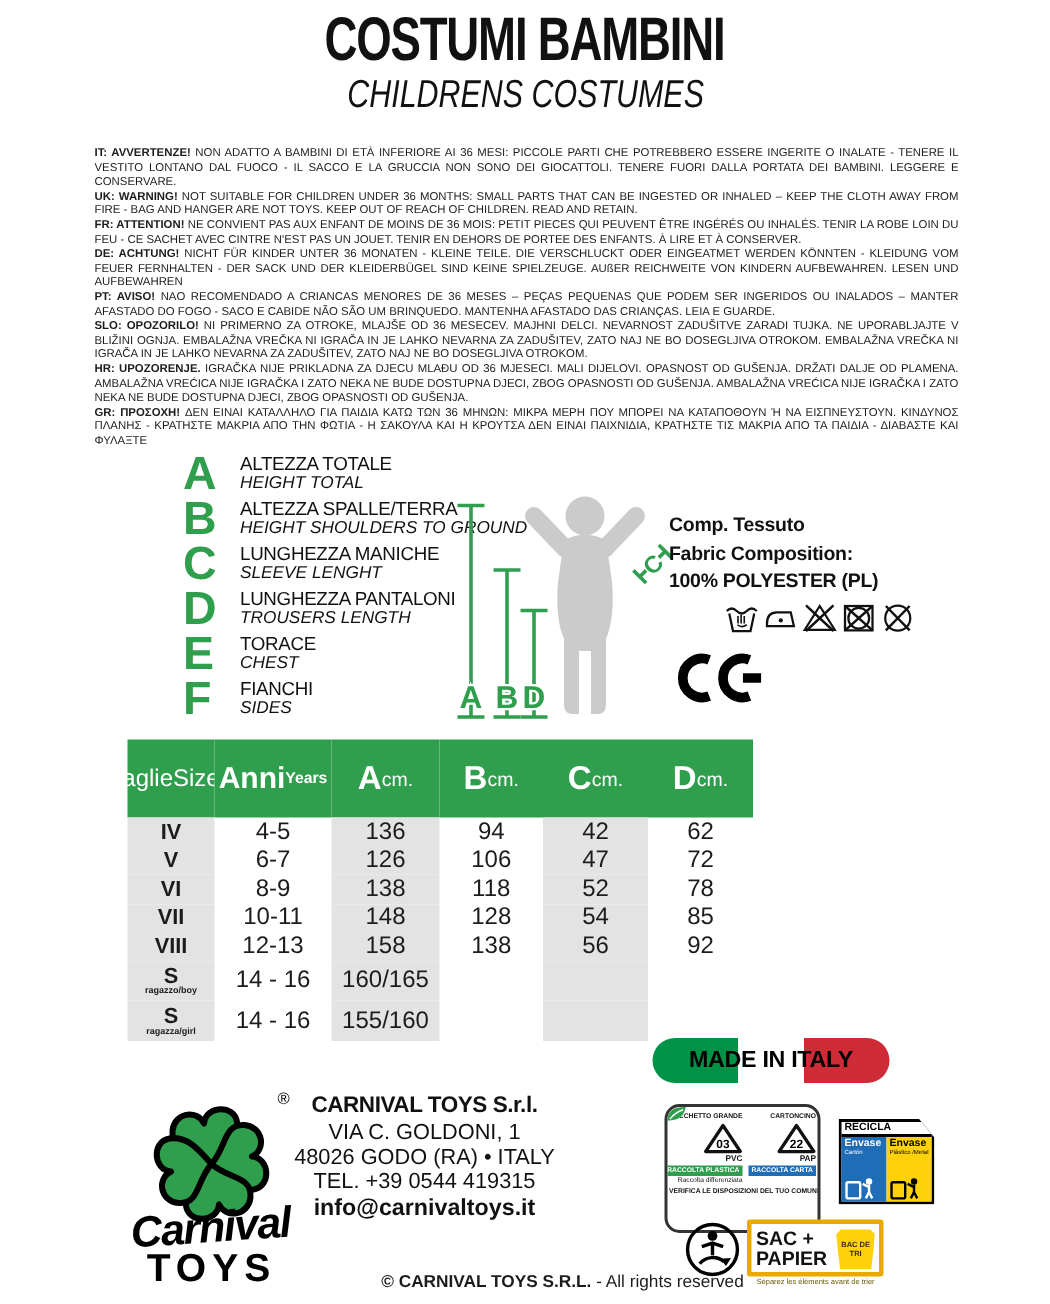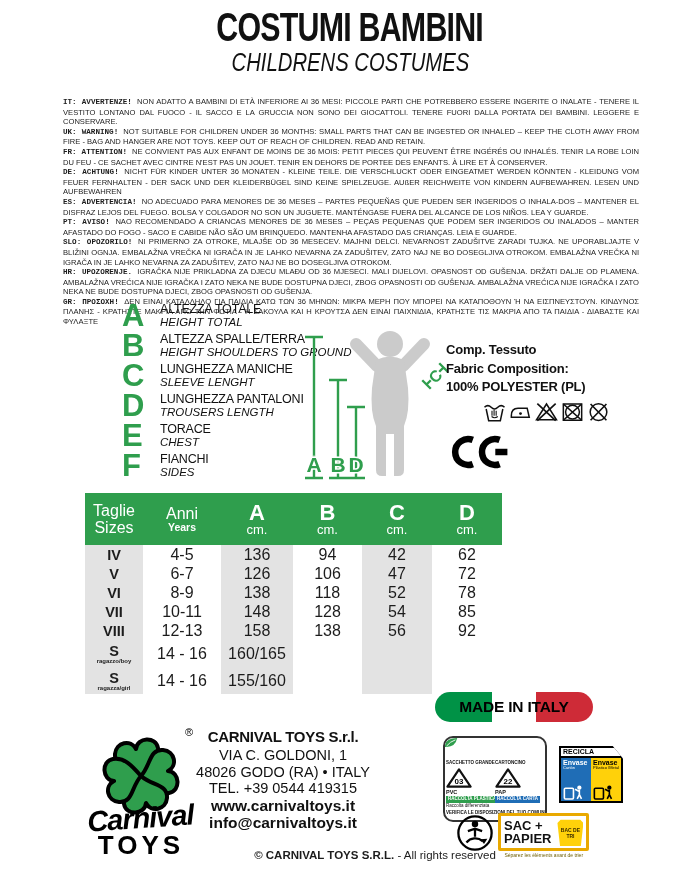--- a/index.html
+++ b/index.html
@@ -7,42 +7,42 @@
   html,body{background:#fff;}
   body{width:700px;height:869px;font-family:"Liberation Sans",sans-serif;color:#111;}
   .page{position:relative;width:700px;height:869px;background:#fff;overflow:hidden;}
 
   .title{position:absolute;top:6px;left:0;width:100%;text-align:center;font-size:38px;font-weight:bold;letter-spacing:-1px;white-space:nowrap;}
   .title span{display:inline-block;transform:scaleX(.8) scaleY(1.08);}
   .subtitle{position:absolute;top:47px;left:0;width:100%;text-align:center;font-size:26px;font-style:italic;white-space:nowrap;}
   .subtitle span{display:inline-block;transform:scaleX(.78);}
 
   .warnings{position:absolute;left:63px;top:97px;width:576px;font-size:7.6px;line-height:9.6px;text-align:justify;color:#1c1c1c;}
-  .warn b{font-weight:bold;font-family:Liberation Mono, monospace;}
+  .warn b{font-weight:bold;}
 
   .legend{position:absolute;left:122px;top:303px;}
   .leg-item{display:flex;align-items:flex-start;height:30px;}
   .leg-letter{width:38px;font-size:31px;font-weight:bold;color:var(--green);line-height:26px;}
   .leg-it{font-size:12.5px;font-weight:normal;letter-spacing:-.2px;line-height:13px;}
   .leg-en{font-size:11.5px;font-style:italic;line-height:12px;}
 
   .figure{position:absolute;left:292px;top:326px;}
   .figlab{font-size:21px;font-weight:bold;fill:var(--green);stroke:#fff;stroke-width:3px;paint-order:stroke;text-anchor:middle;}
   .figlab-c{font-size:16px;font-weight:bold;fill:var(--green);text-anchor:middle;}
 
   .fabric{position:absolute;left:446px;top:341px;width:200px;}
   .fl{font-size:13px;font-weight:bold;line-height:18.5px;letter-spacing:-.2px;white-space:nowrap;}
   .care-row{display:flex;justify-content:center;gap:1px;margin-top:3px;}
   .care{display:block;}
   .ce-wrap{margin-top:10px;}
 
   .size-table{position:absolute;left:85px;top:493px;display:grid;grid-template-columns:58px 78px 72px 69px 70px 70px;}
-  .th{background:var(--green);color:#fff;height:52px;display:flex;flex-direction:column;align-items:center;justify-content:center;}
+  .th{background:var(--green);color:#fff;height:52px;display:flex;flex-direction:row;align-items:center;justify-content:center;}
   .c0 .th-main,.c0 .th-sub{font-size:16px;line-height:17px;}
-  .c1 .th-main{font-size:16px;font-weight:normal;line-height:16px;}
+  .c1 .th-main{font-size:20px;font-weight:bold;line-height:16px;}
   .c1 .th-sub{font-size:10.5px;font-weight:bold;line-height:11px;}
   .thL .th-main{font-size:22px;font-weight:bold;line-height:20px;}
   .thL .th-sub{font-size:13px;line-height:13px;}
   .td{display:flex;flex-direction:column;align-items:center;justify-content:center;font-size:16px;color:#1c1c1c;}
   .td.shade{background:#e3e3e3;}
   .h19{height:19.2px;}
   .h27{height:26.5px;}
   .roman{font-size:14.5px;font-weight:bold;line-height:14px;}
   .size-sub{font-size:6px;font-weight:bold;line-height:6px;}
 
@@ -53,21 +53,21 @@
   .logo-toys{font-size:26px;font-weight:bold;letter-spacing:4px;}
 
   .address{position:absolute;left:188px;top:727px;width:190px;text-align:center;white-space:nowrap;}
   .addr-name{font-size:15px;font-weight:bold;letter-spacing:-.3px;line-height:20px;}
   .addr-a{font-size:14.5px;line-height:16.5px;}
   .addr-b{font-size:15.5px;font-weight:bold;line-height:17px;}
 
   .ecobox{position:absolute;left:443px;top:736px;width:104px;height:86px;border:2px solid #333;border-radius:10px;padding:3px 1px 1px;overflow:hidden;}
   .leaf{position:absolute;left:-2px;top:-2px;}
   .eco-cols{display:flex;}
-  .eco-col{width:50%;display:flex;flex-direction:column;align-items:flex-start;margin-top:19px;}
+  .eco-col{width:50%;display:flex;flex-direction:column;align-items:flex-end;}
   .eco-title{font-size:4.5px;font-weight:bold;text-align:center;line-height:5px;height:6px;white-space:nowrap;}
   .tri{margin-top:1px;}
   .eco-mat{font-size:5.5px;font-weight:bold;line-height:6px;}
   .eco-bar{margin-top:1px;color:#fff;font-size:4.5px;font-weight:bold;padding:1px 2px;white-space:nowrap;line-height:4.5px;}
   .green-bar{background:var(--green);}
   .blue-bar{background:var(--blue);}
   .eco-sub{font-size:4.5px;line-height:5px;white-space:nowrap;}
   .eco-note{font-size:4.5px;font-weight:bold;text-align:center;margin-top:2px;white-space:nowrap;}
 
   .recicla{position:absolute;left:559px;top:746px;width:64px;height:57px;background:#000;clip-path:polygon(0 0,84% 0,100% 22%,100% 100%,0 100%);padding:2px;}
@@ -97,21 +97,20 @@
 <div class="page">
 
   <div class="title"><span>COSTUMI BAMBINI</span></div>
   <div class="subtitle"><span>CHILDRENS COSTUMES</span></div>
 
   <div class="warnings">
       <div class="warn"><b>IT: AVVERTENZE! </b>NON ADATTO A BAMBINI DI ETÀ INFERIORE AI 36 MESI: PICCOLE PARTI CHE POTREBBERO ESSERE INGERITE O INALATE - TENERE IL VESTITO LONTANO DAL FUOCO - IL SACCO E LA GRUCCIA NON SONO DEI GIOCATTOLI. TENERE FUORI DALLA PORTATA DEI BAMBINI. LEGGERE E CONSERVARE.</div>
       <div class="warn"><b>UK: WARNING! </b>NOT SUITABLE FOR CHILDREN UNDER 36 MONTHS: SMALL PARTS THAT CAN BE INGESTED OR INHALED – KEEP THE CLOTH AWAY FROM FIRE - BAG AND HANGER ARE NOT TOYS. KEEP OUT OF REACH OF CHILDREN. READ AND RETAIN.</div>
       <div class="warn"><b>FR: ATTENTION! </b>NE CONVIENT PAS AUX ENFANT DE MOINS DE 36 MOIS: PETIT PIECES QUI PEUVENT ÊTRE INGÉRÉS OU INHALÉS. TENIR LA ROBE LOIN DU FEU - CE SACHET AVEC CINTRE N'EST PAS UN JOUET. TENIR EN DEHORS DE PORTEE DES ENFANTS. À LIRE ET À CONSERVER.</div>
       <div class="warn"><b>DE: ACHTUNG! </b>NICHT FÜR KINDER UNTER 36 MONATEN - KLEINE TEILE. DIE VERSCHLUCKT ODER EINGEATMET WERDEN KÖNNTEN - KLEIDUNG VOM FEUER FERNHALTEN - DER SACK UND DER KLEIDERBÜGEL SIND KEINE SPIELZEUGE. AUßER REICHWEITE VON KINDERN AUFBEWAHREN. LESEN UND AUFBEWAHREN</div>
-      <div class="warn"><b>ES: ADVERTENCIA! </b>NO ADECUADO PARA MENORES DE 36 MESES – PARTES PEQUEÑAS QUE PUEDEN SER INGERIDOS O INHALA-DOS – MANTENER EL DISFRAZ LEJOS DEL FUEGO. BOLSA Y COLGADOR NO SON UN JUGUETE. MANTÉNGASE FUERA DEL ALCANCE DE LOS NIÑOS. LEA Y GUARDE.</div>
       <div class="warn"><b>PT: AVISO! </b>NAO RECOMENDADO A CRIANCAS MENORES DE 36 MESES – PEÇAS PEQUENAS QUE PODEM SER INGERIDOS OU INALADOS – MANTER AFASTADO DO FOGO - SACO E CABIDE NÃO SÃO UM BRINQUEDO. MANTENHA AFASTADO DAS CRIANÇAS. LEIA E GUARDE.</div>
       <div class="warn"><b>SLO: OPOZORILO! </b>NI PRIMERNO ZA OTROKE, MLAJŠE OD 36 MESECEV. MAJHNI DELCI. NEVARNOST ZADUŠITVE ZARADI TUJKA. NE UPORABLJAJTE V BLIŽINI OGNJA. EMBALAŽNA VREČKA NI IGRAČA IN JE LAHKO NEVARNA ZA ZADUŠITEV, ZATO NAJ NE BO DOSEGLJIVA OTROKOM. EMBALAŽNA VREČKA NI IGRAČA IN JE LAHKO NEVARNA ZA ZADUŠITEV, ZATO NAJ NE BO DOSEGLJIVA OTROKOM.</div>
       <div class="warn"><b>HR: UPOZORENJE. </b>IGRAČKA NIJE PRIKLADNA ZA DJECU MLAĐU OD 36 MJESECI. MALI DIJELOVI. OPASNOST OD GUŠENJA. DRŽATI DALJE OD PLAMENA. AMBALAŽNA VREĆICA NIJE IGRAČKA I ZATO NEKA NE BUDE DOSTUPNA DJECI, ZBOG OPASNOSTI OD GUŠENJA. AMBALAŽNA VREĆICA NIJE IGRAČKA I ZATO NEKA NE BUDE DOSTUPNA DJECI, ZBOG OPASNOSTI OD GUŠENJA.</div>
       <div class="warn"><b>GR: ΠΡΟΣΟΧΗ! </b>ΔΕΝ ΕΙΝΑΙ ΚΑΤΑΛΛΗΛΟ ΓΙΑ ΠΑΙΔΙΑ ΚΑΤΩ ΤΩΝ 36 ΜΗΝΩΝ: ΜΙΚΡΑ ΜΕΡΗ ΠΟΥ ΜΠΟΡΕΙ ΝΑ ΚΑΤΑΠΟΘΟΥΝ Ή ΝΑ ΕΙΣΠΝΕΥΣΤΟΥΝ. ΚΙΝΔΥΝΟΣ ΠΛΑΝΗΣ - ΚΡΑΤΗΣΤΕ ΜΑΚΡΙΑ ΑΠΟ ΤΗΝ ΦΩΤΙΑ - Η ΣΑΚΟΥΛΑ ΚΑΙ Η ΚΡΟΥΤΣΑ ΔΕΝ ΕΙΝΑΙ ΠΑΙΧΝΙΔΙΑ, ΚΡΑΤΗΣΤΕ ΤΙΣ ΜΑΚΡΙΑ ΑΠΟ ΤΑ ΠΑΙΔΙΑ - ΔΙΑΒΑΣΤΕ ΚΑΙ ΦΥΛΑΞΤΕ</div>
     </div>
 
   <div class="legend">
       <div class="leg-item">
         <div class="leg-letter">A</div>
         <div>
@@ -311,21 +310,20 @@
     <text x="101" y="14" font-size="11">®</text>
     <text class="logo-script" x="57" y="106" text-anchor="middle" transform="rotate(-4 57 106)">Carnival</text>
     <text class="logo-toys" x="57" y="132" text-anchor="middle">TOYS</text>
   </svg>
 
   <div class="address">
     <div class="addr-name">CARNIVAL TOYS S.r.l.</div>
     <div class="addr-a">VIA C. GOLDONI, 1</div>
     <div class="addr-a">48026 GODO (RA) • ITALY</div>
     <div class="addr-a">TEL. +39 0544 419315</div>
-    <div class="addr-b">www.carnivaltoys.it</div>
     <div class="addr-b">info@carnivaltoys.it</div>
   </div>
 
   <div class="ecobox">
     <svg class="leaf" width="16" height="13" viewBox="0 0 18 14">
       <path d="M2 12 Q2 2 16 2 Q14 12 4 12 Z" fill="var(--green)"></path>
       <path d="M4 11 Q8 6 14 4" stroke="#fff" stroke-width="1" fill="none"></path>
     </svg>
     <div class="eco-cols">
       <div class="eco-col">

